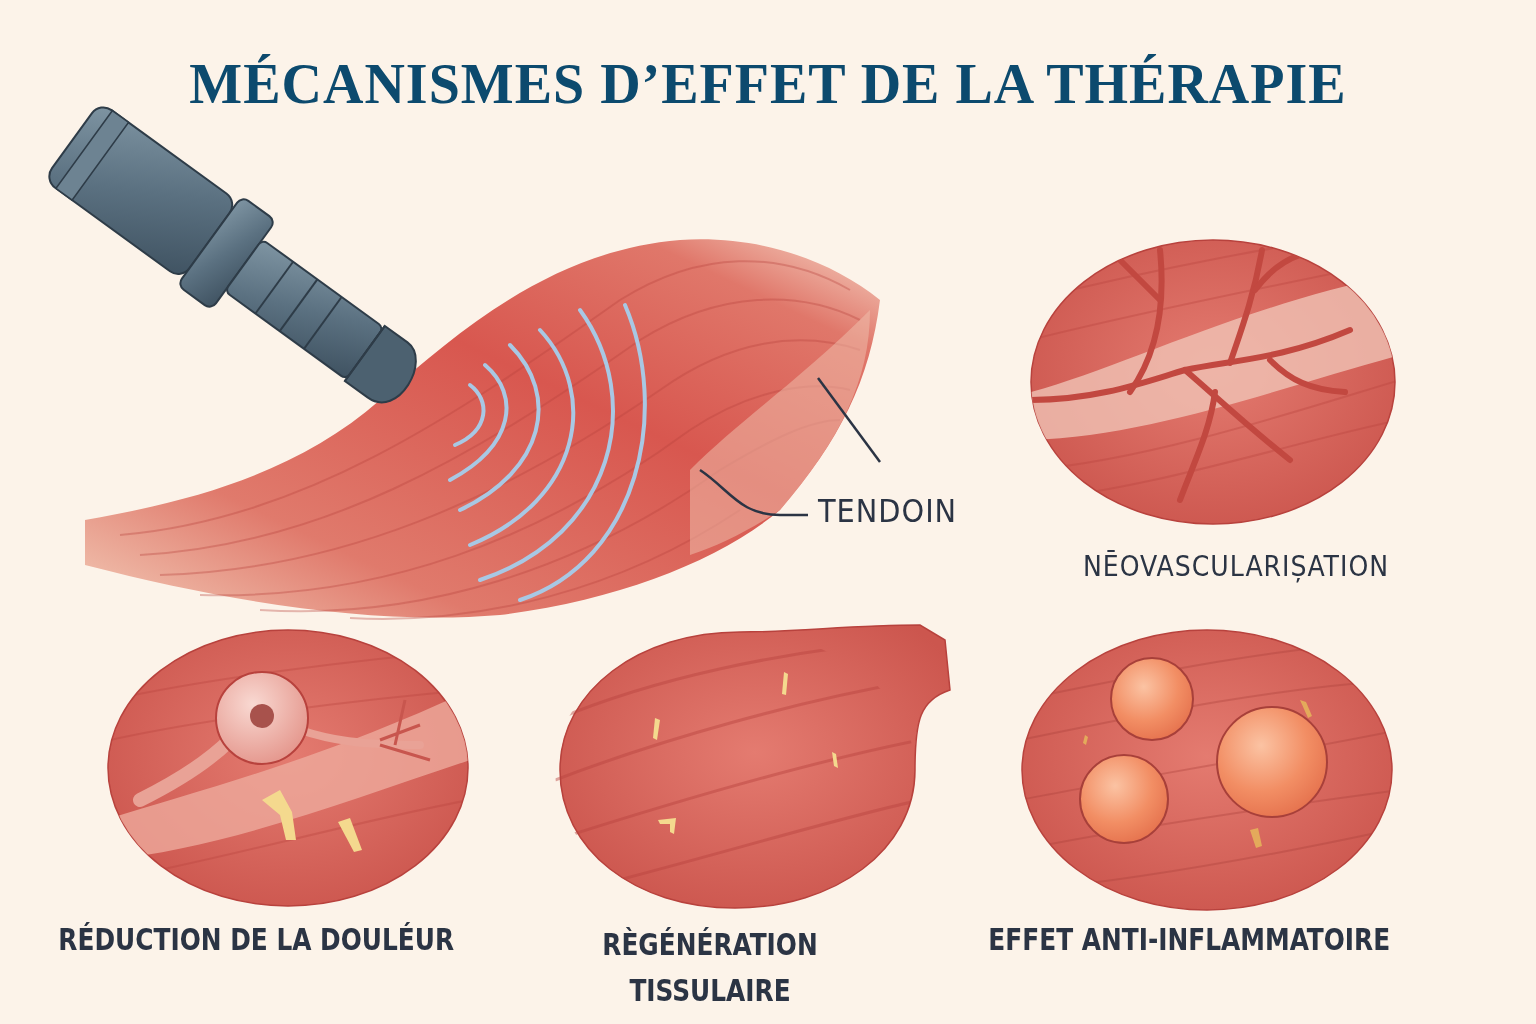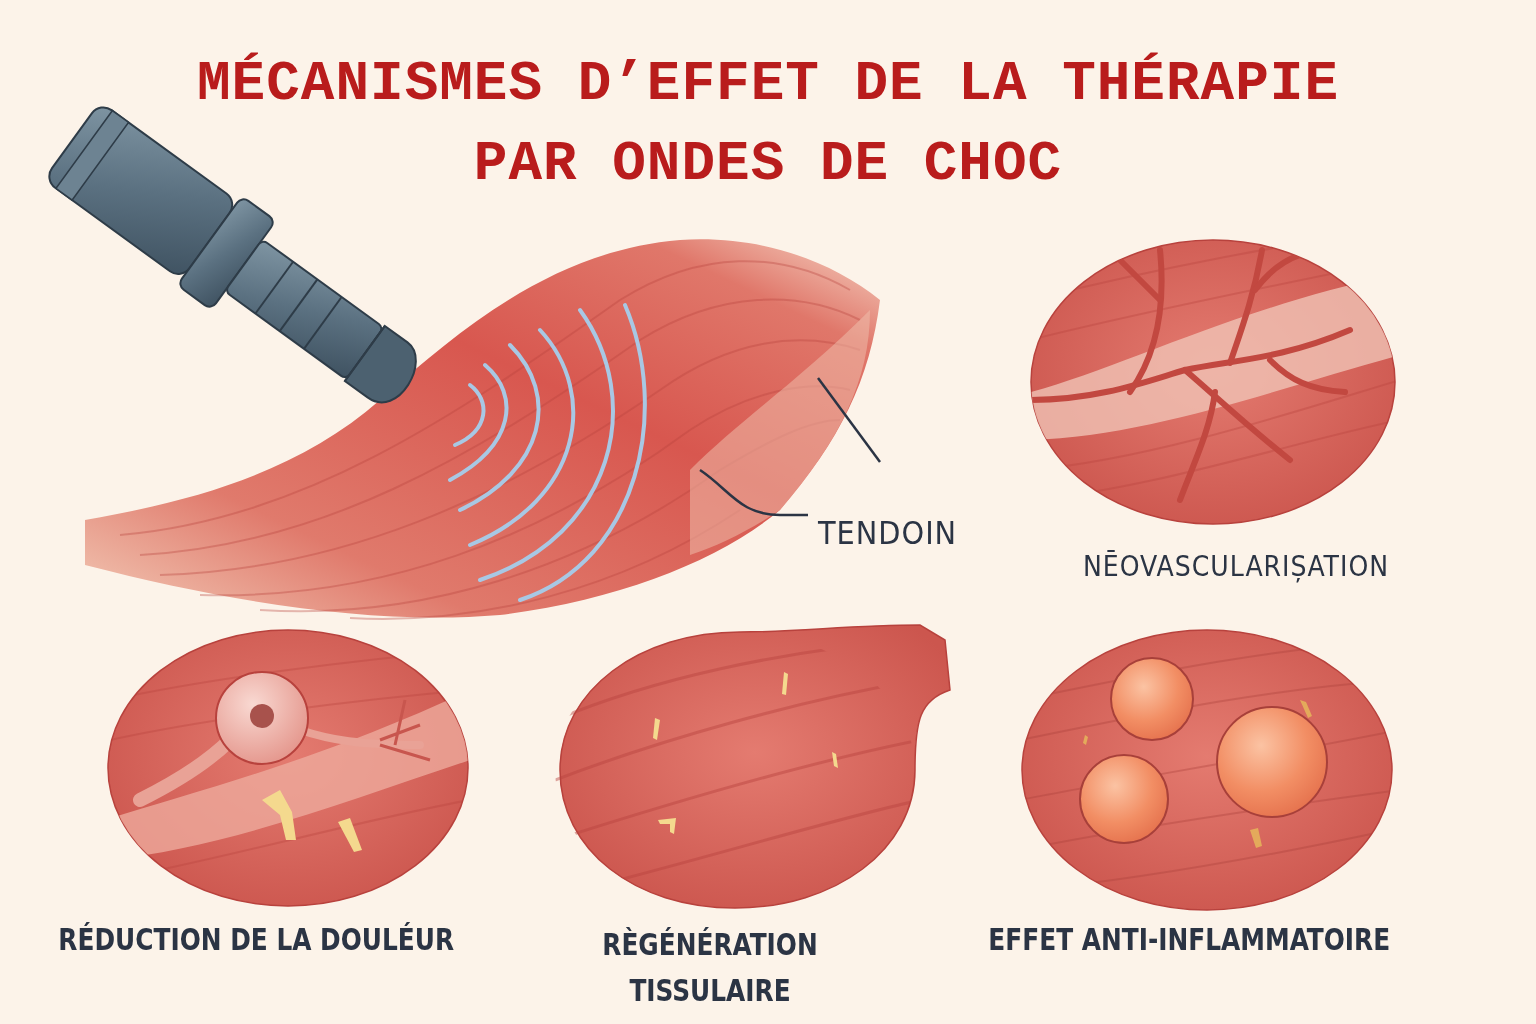--- a/index.html
+++ b/index.html
@@ -4,43 +4,42 @@
 <style>
   html, body { margin: 0; padding: 0; }
   body {
     width: 1536px; height: 1024px; overflow: hidden;
     background: #fcf3e9;
     font-family: "DejaVu Sans", "Liberation Sans", sans-serif;
     position: relative;
   }
   .title {
     position: absolute; left: 0; top: 44px; width: 1536px;
-    text-align: center; color: #b91c1c;
-    font-family: Liberation Mono, monospace; font-weight: bold;
+    text-align: center; color: #0c4a6e;
+    font-family: Liberation Serif, serif; font-weight: bold;
     font-size: 56px; line-height: 80px; letter-spacing: 1px;
   }
   .title .line { display: block; }
   .scene { position: absolute; left: 0; top: 0; width: 1536px; height: 1024px; }
   .label {
     position: absolute; color: #2b3444; font-weight: bold;
     font-family: "DejaVu Sans Condensed", "DejaVu Sans", sans-serif;
     text-align: center; white-space: nowrap;
   }
-  .lbl-tendon { left: 818px; top: 514px; font-size: 32px; font-weight: normal; letter-spacing: 1px; }
+  .lbl-tendon { left: 818px; top: 492px; font-size: 32px; font-weight: normal; letter-spacing: 1px; }
   .lbl-neo { left: 1030px; top: 550px; width: 412px; font-size: 28px; font-weight: normal; letter-spacing: 1px; }
   .lbl-pain { left: 40px; top: 922px; width: 470px; font-size: 30px; transform: scaleX(0.92); transform-origin: left; }
   .lbl-regen { left: 560px; top: 922px; width: 300px; font-size: 30px; line-height: 46px; transform: scaleX(0.92); }
   .lbl-anti { left: 950px; top: 922px; width: 520px; font-size: 30px; transform: scaleX(0.92); transform-origin: left; }
 </style>
 </head>
 <body>
 
 <div class="title">
   <span class="line">MÉCANISMES D’EFFET DE LA THÉRAPIE</span>
-  <span class="line">PAR ONDES DE CHOC</span>
 </div>
 
 <svg class="scene" width="1536" height="1024" viewBox="0 0 1536 1024">
   <defs>
     <linearGradient id="muscleGrad" x1="0" y1="1" x2="1" y2="0">
       <stop offset="0" stop-color="#f3cdb9"></stop>
       <stop offset="0.25" stop-color="#e07a6c"></stop>
       <stop offset="0.6" stop-color="#d8574f"></stop>
       <stop offset="0.85" stop-color="#e0776a"></stop>
       <stop offset="1" stop-color="#f6d6c6"></stop>

